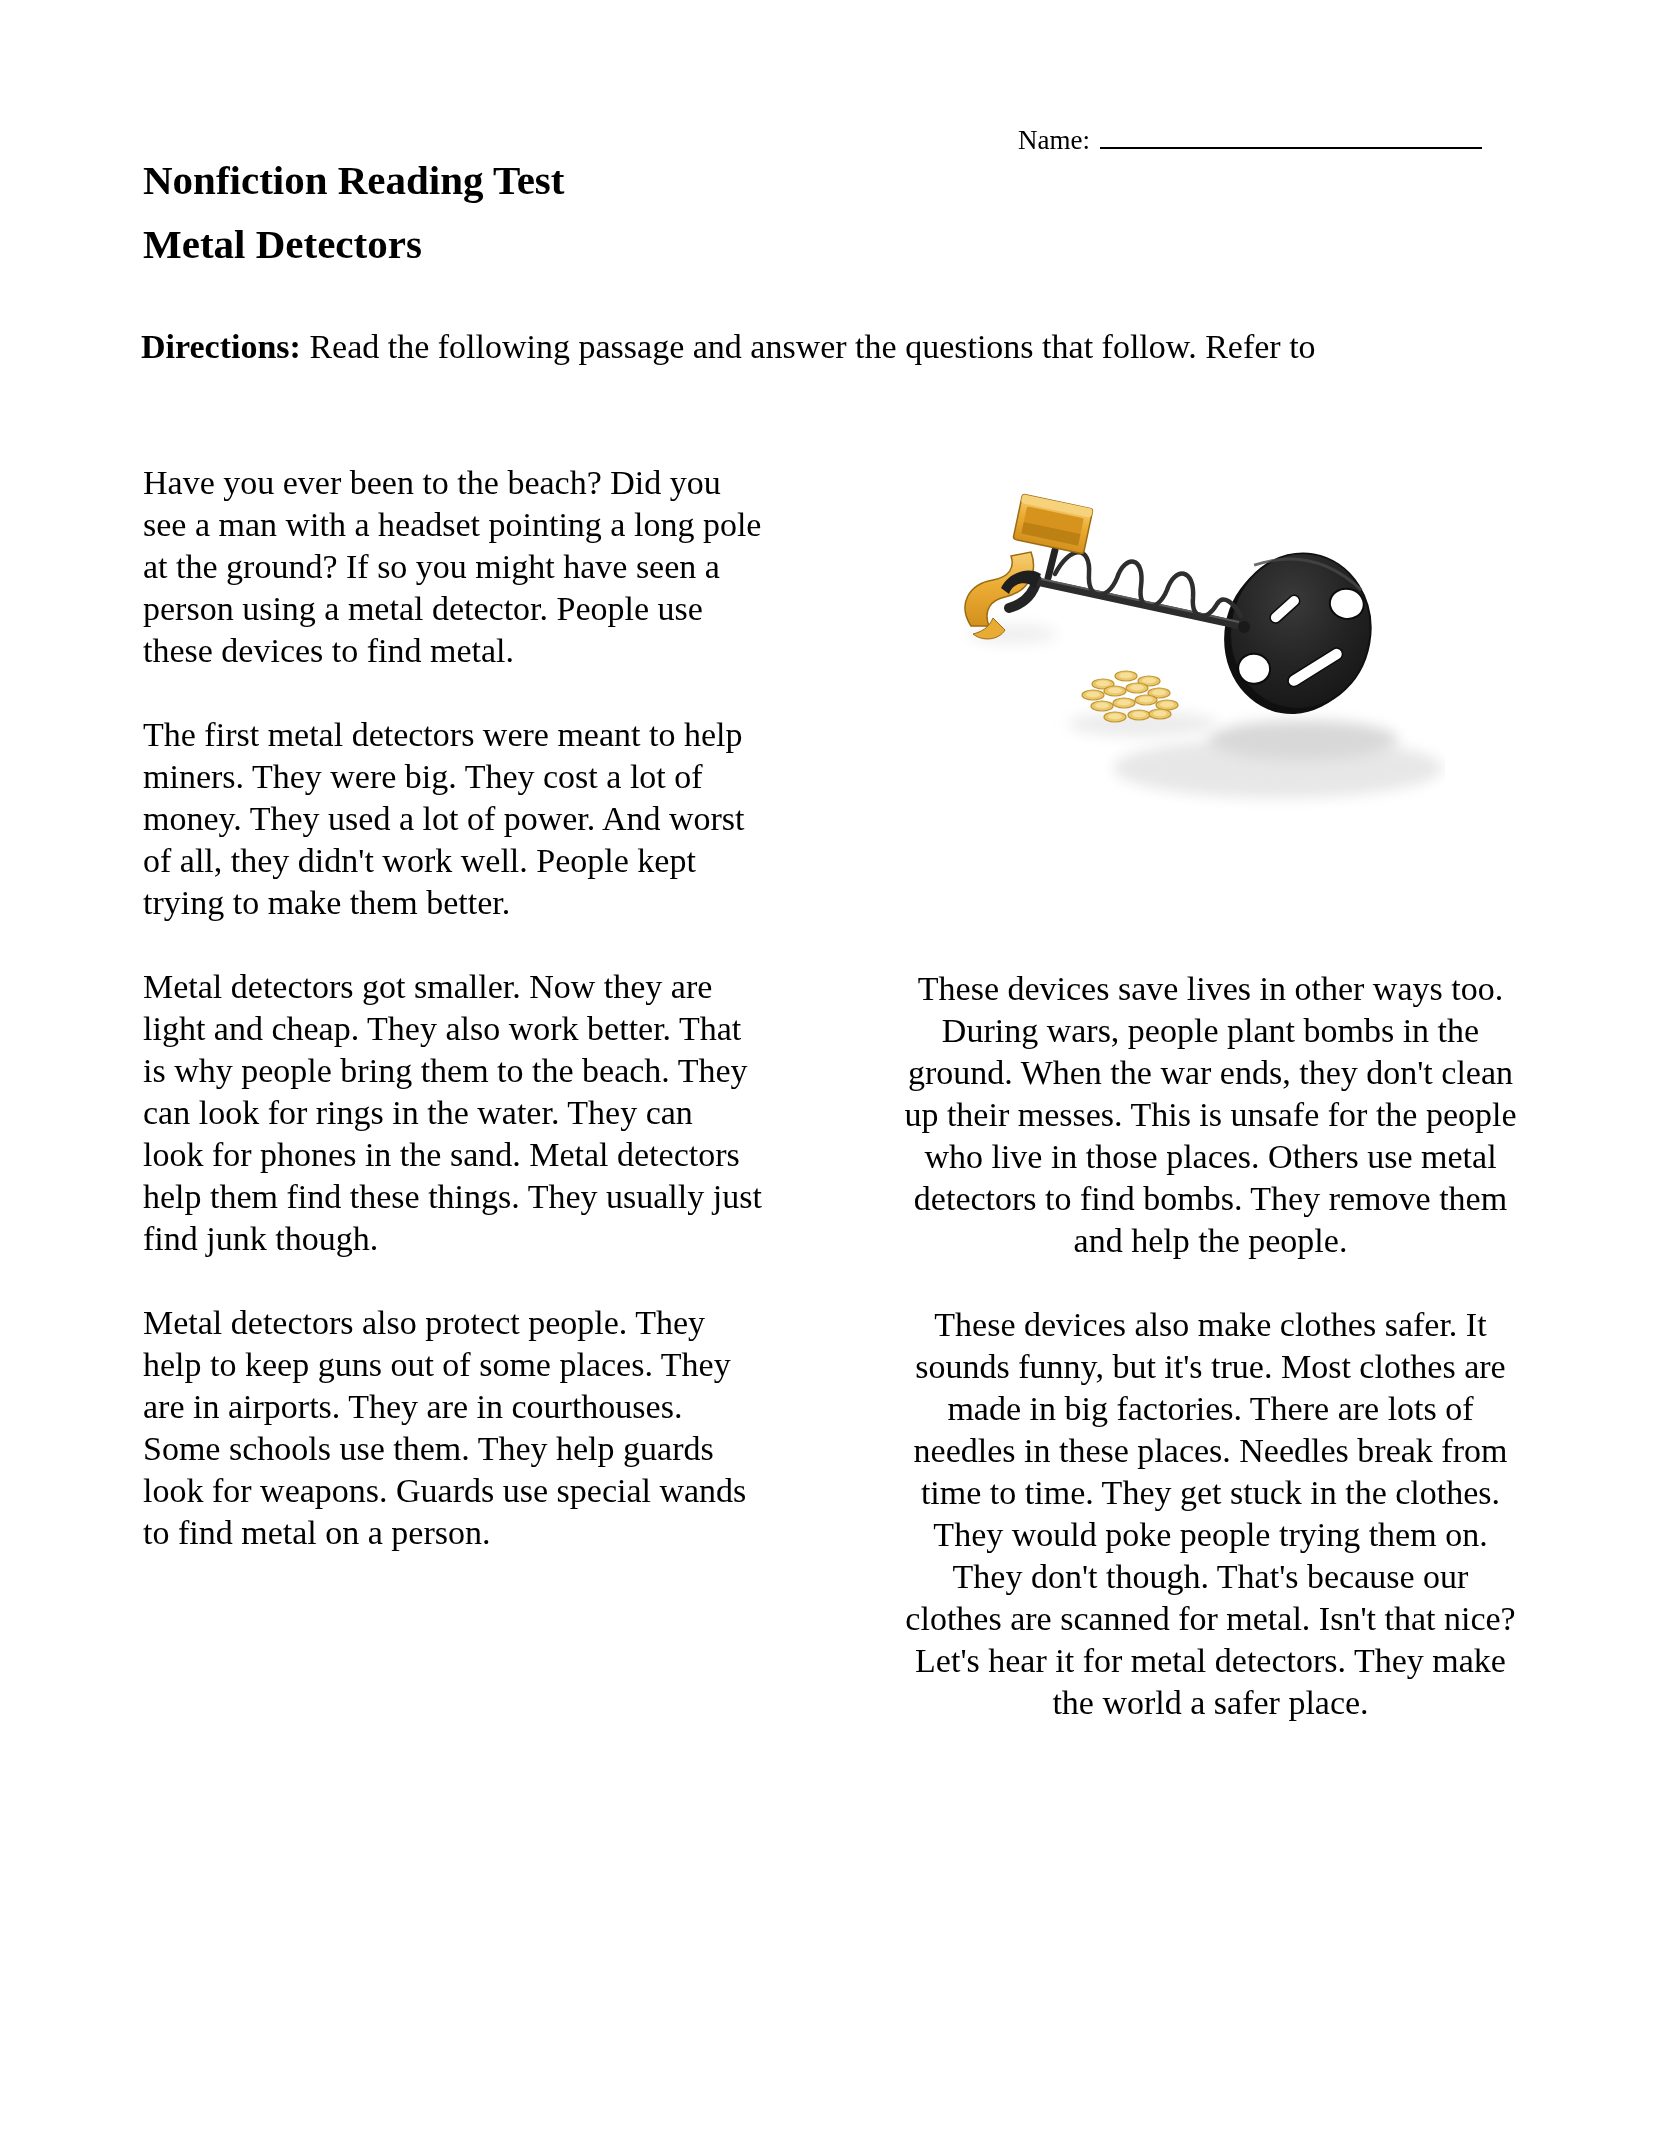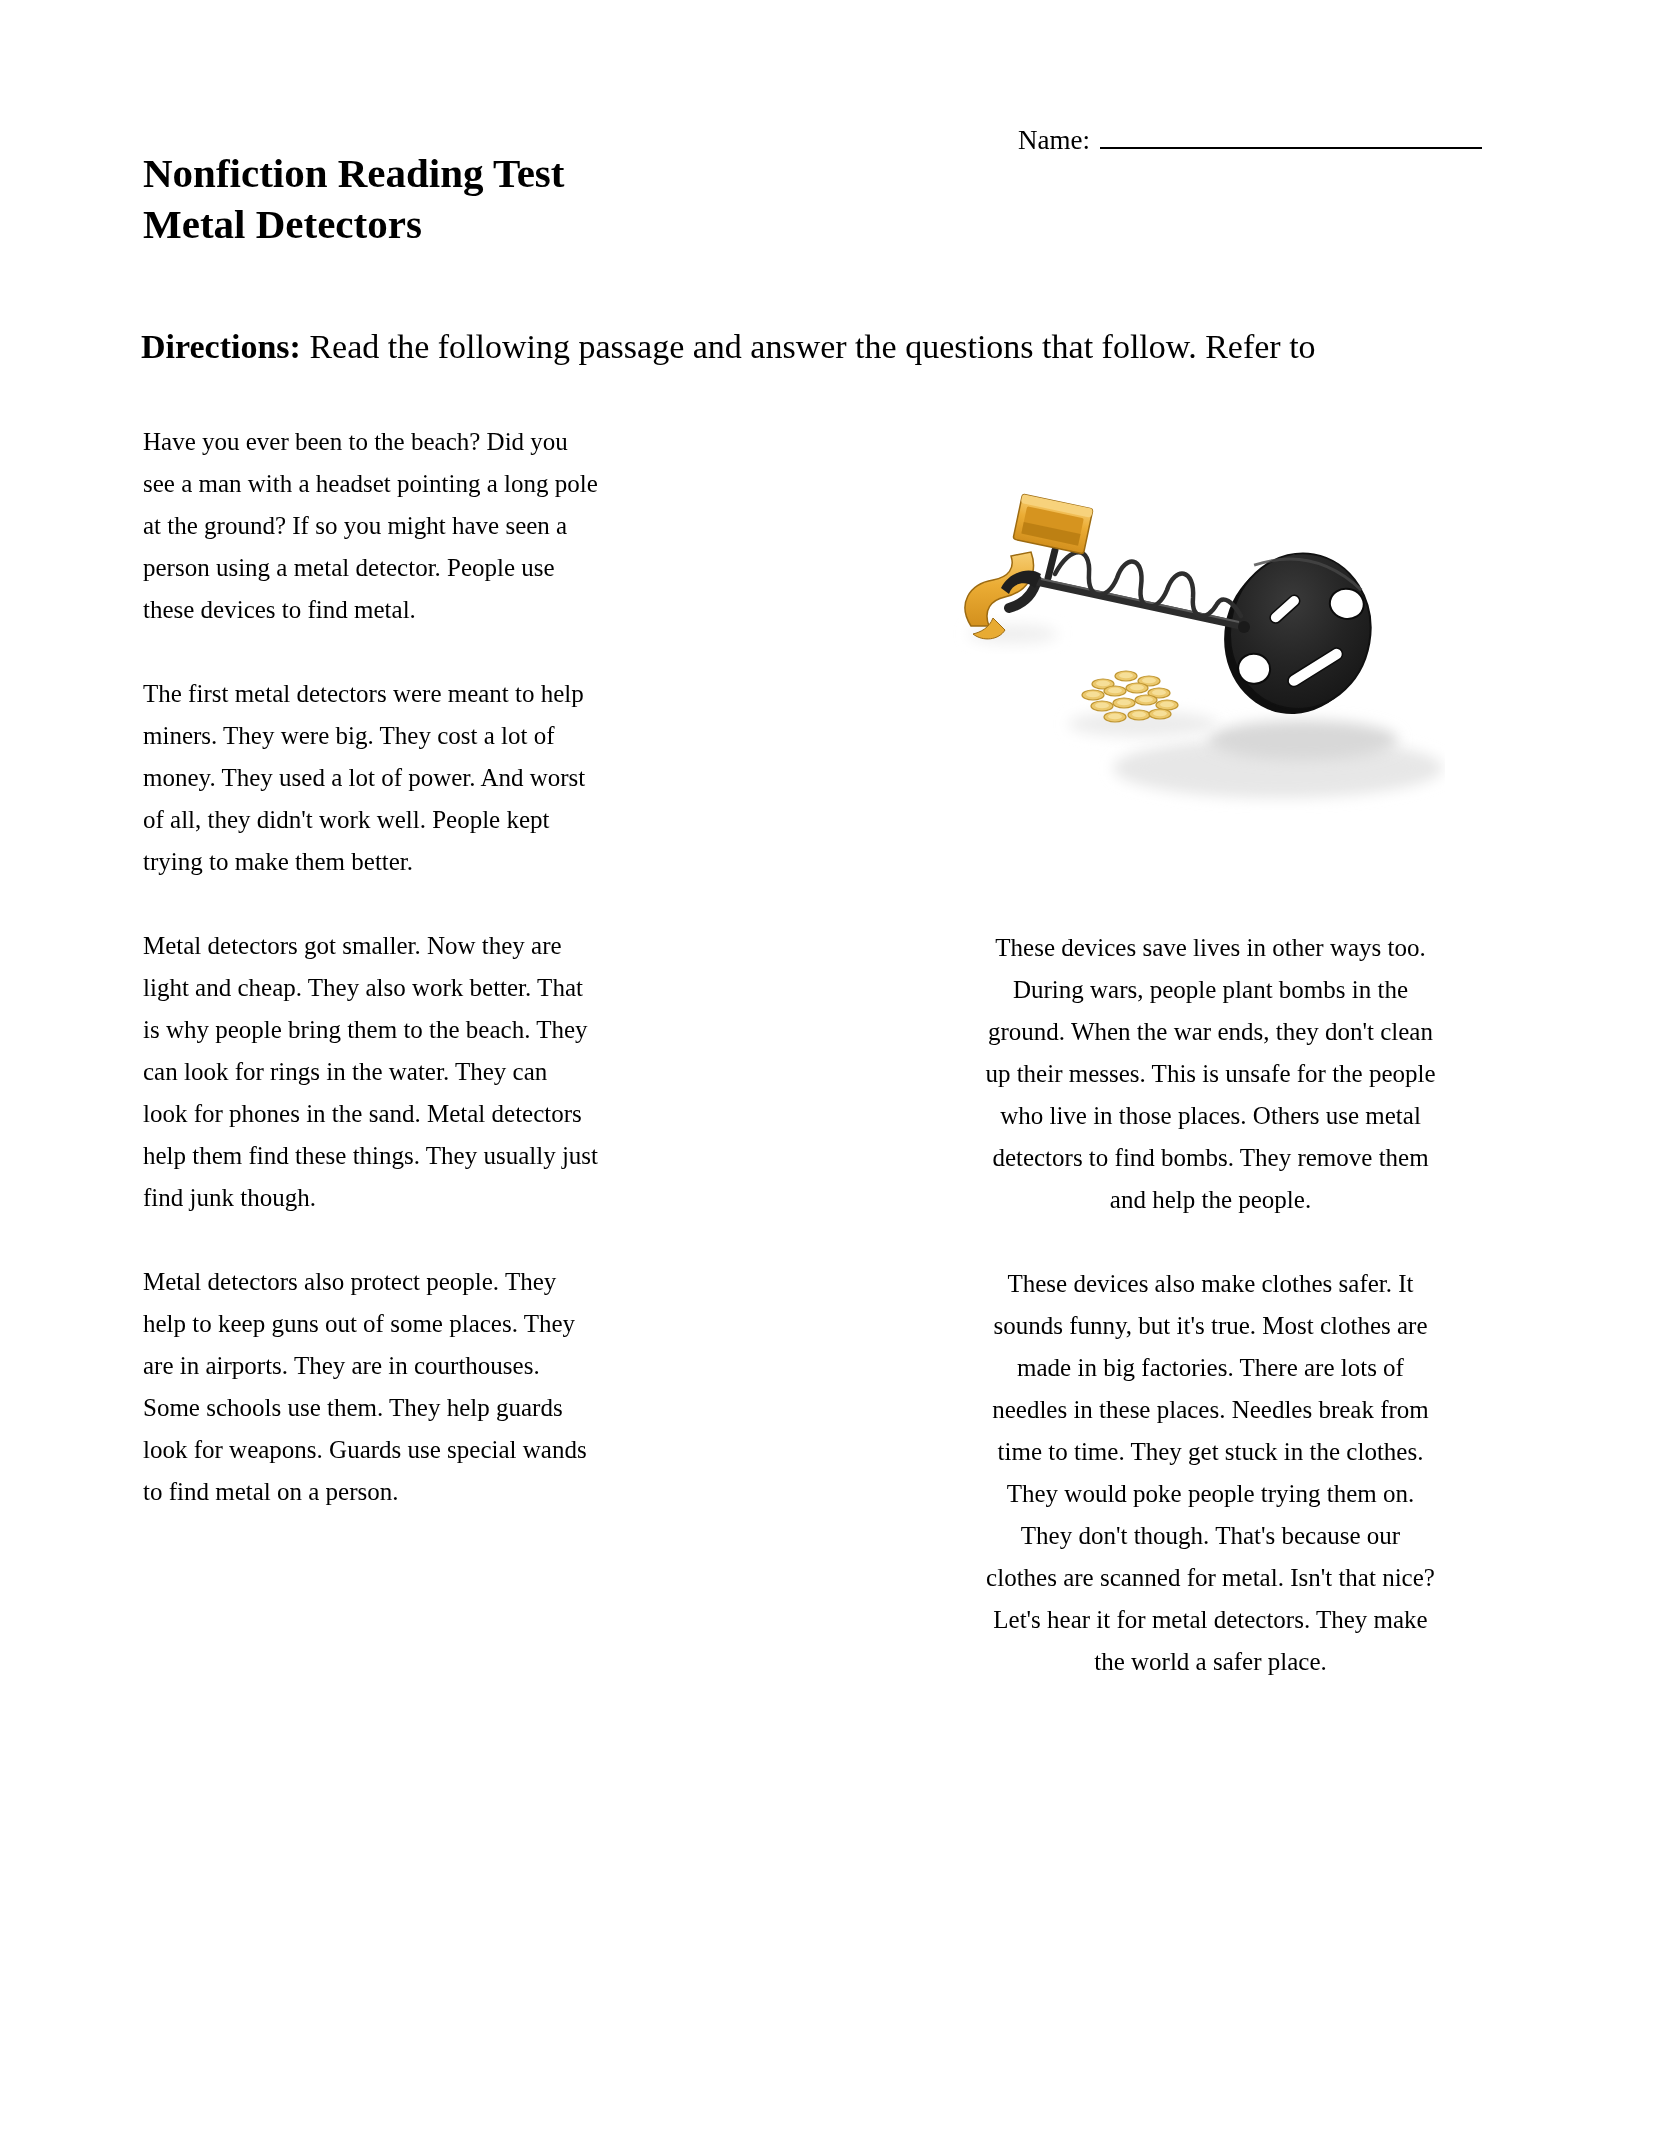--- a/index.html
+++ b/index.html
@@ -26,36 +26,37 @@
     border-bottom: 2px solid #000;
     margin-left: 10px;
     vertical-align: baseline;
   }
   .title {
     position: absolute;
     left: 143px;
     top: 148px;
     font-size: 41px;
     font-weight: bold;
-    line-height: 51px;
+    line-height: 64px;
     white-space: pre-line;
   }
   .directions {
     position: absolute;
     left: 141px;
     top: 291px;
     width: 1430px;
     font-size: 34px;
     line-height: 43px;
   }
   .column {
     position: absolute;
     width: 735px;
-    font-size: 25px;
+    font-size: 34px;
     line-height: 42px;
+    margin-top: 41px;
   }
   .column-left  { left: 143px; top: 421px; }
   .column-right { left: 843px; top: 927px; text-align: center; }
   .para {
     margin: 0 0 42px 0;
     white-space: pre-line;
   }
   .illustration {
     position: absolute;
     left: 943px;

